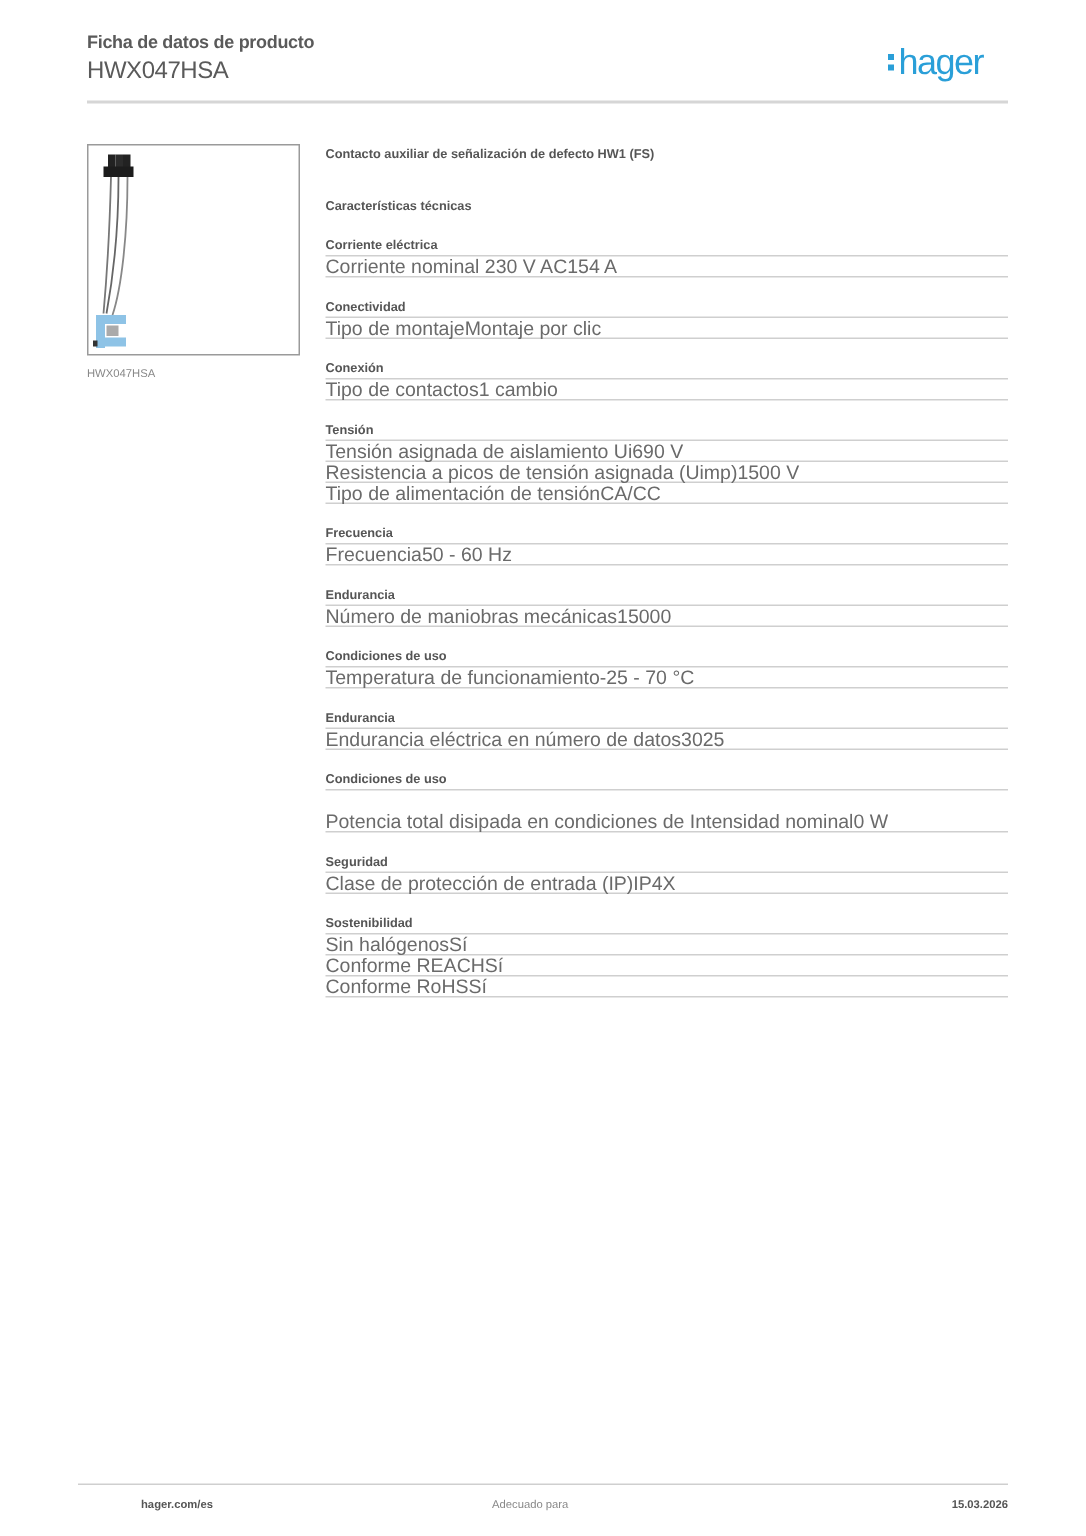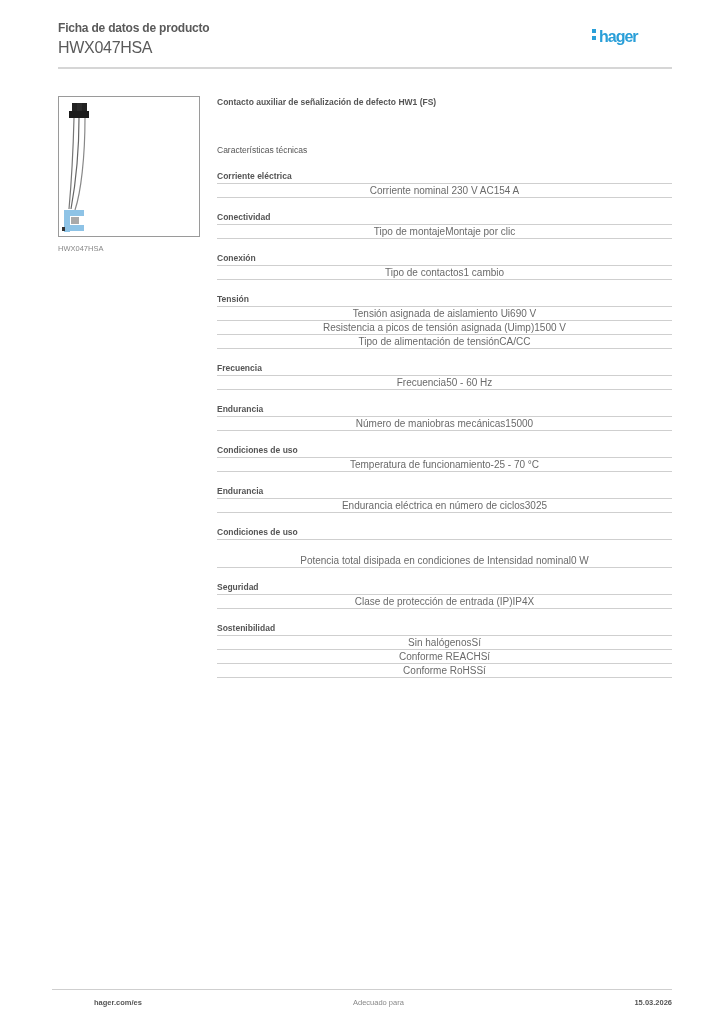--- a/index.html
+++ b/index.html
@@ -1,41 +1,41 @@
 <!DOCTYPE html>
 <html><head>
 <meta charset="utf-8">
 <style>
   html, body { margin: 0; padding: 0; background: #ffffff; }
   body { width: 724px; height: 1024px; position: relative; overflow: hidden;
          font-family: "Liberation Sans", sans-serif; color: #555; }
   .hdr-title { position: absolute; left: 58px; top: 21px; font-size: 12px; font-weight: bold; color: #5a5a5a; letter-spacing: -0.2px; }
   .hdr-code { position: absolute; left: 58px; top: 39px; font-size: 16px; color: #5a5a5a; letter-spacing: -0.3px; }
-  .logo { position: absolute; left: 592px; top: 28px; font-size: 16px; font-weight: bold; color: #2a9fd8; letter-spacing: -1px; }
+  .logo { position: absolute; left: 592px; top: 28px; font-size: 24px; font-weight: normal; color: #2a9fd8; letter-spacing: -1px; }
   .logo .dots { display: inline-block; width: 5px; height: 14px; position: relative; margin-right: 2px; }
   .logo .dots i { position: absolute; left: 0; width: 4px; height: 4px; background: #2a9fd8; }
   .logo .dots i:first-child { top: 1px; }
   .logo .dots i:last-child { top: 8px; }
   .hdr-sep { position: absolute; left: 58px; top: 67px; width: 614px; height: 2px; background: #d6d6d6; }
 
   .img-box { position: absolute; left: 58px; top: 96px; width: 142px; height: 141px; border: 1px solid #9a9a9a; box-sizing: border-box; }
   .img-caption { position: absolute; left: 58px; top: 244px; font-size: 7.5px; color: #888; }
 
   .content { position: absolute; left: 217px; top: 96px; width: 455px; }
   .prod-title { font-size: 8.5px; font-weight: bold; color: #555; height: 12px; line-height: 12px; }
-  .char-title { font-size: 8.5px; font-weight: normal; color: #555; margin-top: 36px; height: 12px; line-height: 12px; }
+  .char-title { font-size: 8.5px; font-weight: bold; color: #555; margin-top: 23px; height: 12px; line-height: 12px; }
   .section { margin-top: 14px; }
   .section.first { margin-top: 15px; }
   .sec-head { font-size: 8.5px; font-weight: bold; color: #555; height: 11px; line-height: 11px; border-bottom: 1px solid #cfcfcf; padding-bottom: 1px; }
-  .row { display: flex; justify-content: center; font-size: 10px; color: #6a6a6a; height: 13px; line-height: 13px; border-bottom: 1px solid #cfcfcf; }
+  .row { display: flex; justify-content: flex-start; font-size: 13px; color: #6a6a6a; height: 13px; line-height: 13px; border-bottom: 1px solid #cfcfcf; }
   .row .v { text-align: right; }
 
   .ftr-sep { position: absolute; left: 52px; top: 989px; width: 620px; height: 1px; background: #cfcfcf; }
   .ftr-left { position: absolute; left: 58px; top: 998px; font-size: 7.5px; font-weight: bold; color: #555; padding-left: 36px; }
-  .ftr-mid { position: absolute; left: 353px; top: 998px; font-size: 7.5px; color: #888; }
+  .ftr-mid { position: absolute; left: 328px; top: 998px; font-size: 7.5px; color: #888; }
   .ftr-right { position: absolute; right: 52px; top: 998px; font-size: 7.5px; font-weight: bold; color: #555; }
 </style>
 </head>
 <body>
 
 <div class="hdr-title">Ficha de datos de producto</div>
 <div class="hdr-code">HWX047HSA</div>
 <div class="logo"><span class="dots"><i></i><i></i></span><span>hager</span></div>
 <div class="hdr-sep"></div>
 
@@ -114,21 +114,21 @@
       <div class="section">
         <div class="sec-head">Condiciones de uso</div>
         <div class="row">
           <span>Temperatura de funcionamiento</span>
           <span class="v">-25 - 70 °C</span>
         </div>
       </div>
       <div class="section">
         <div class="sec-head">Endurancia</div>
         <div class="row">
-          <span>Endurancia eléctrica en número de ciclos</span>
+          <span>Endurancia eléctrica en número de datos</span>
           <span class="v">3025</span>
         </div>
       </div>
       <div class="section">
         <div class="sec-head">Condiciones de uso</div>
       </div>
       <div class="section">
         <div class="row">
           <span>Potencia total disipada en condiciones de Intensidad nominal</span>
           <span class="v">0 W</span>

